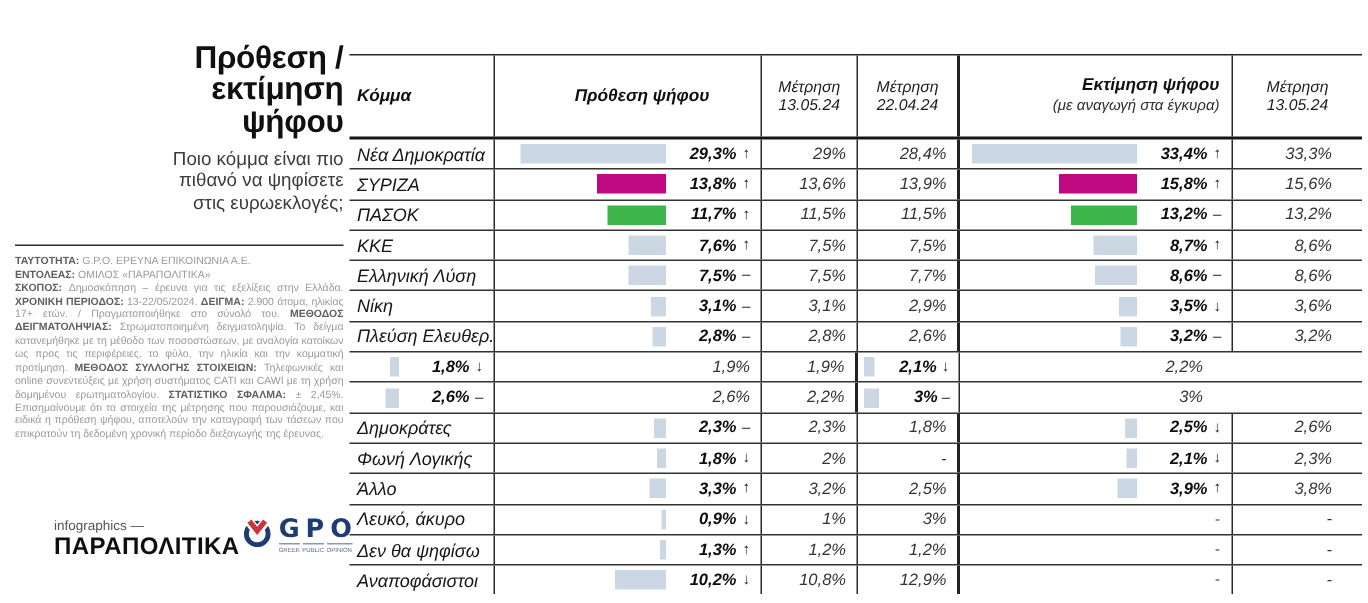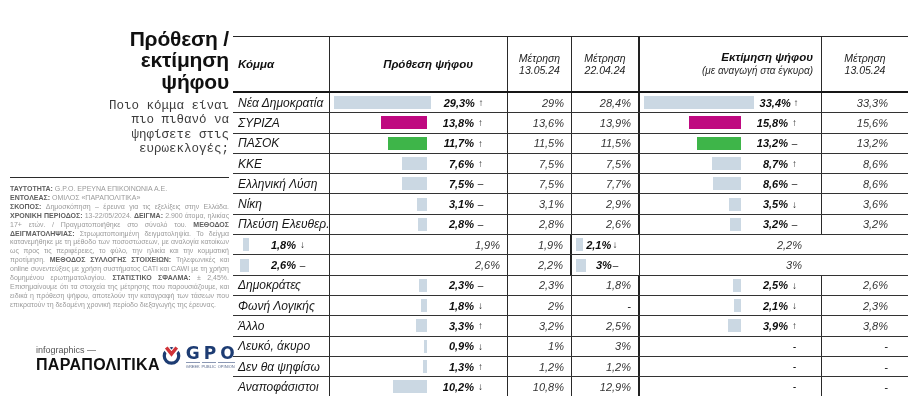--- a/index.html
+++ b/index.html
@@ -8,21 +8,21 @@
     font-family:"Liberation Sans", sans-serif;
     -webkit-font-smoothing:antialiased;
   }
   .page { position:absolute; inset:0; }
 
   
   .sidebar { position:absolute; left:10px; top:28px; width:219px; }
   .title { font-size:21px; font-weight:bold; color:#101010; text-align:right;
            line-height:1.02; width:130px; margin-left:auto; letter-spacing:-0.2px; }
   .subtitle { margin-top:7px; font-size:12.5px; color:#3c3c3c; text-align:right;
-              line-height:1.14; width:132px; margin-left:auto;font-family:Liberation Mono, monospace; }
+              line-height:1.14; width:132px; margin-left:auto; }
   .divider { border-top:1.5px solid #2b2b2b; margin-top:21px; }
   .methodology { margin-top:7px; font-size:7px; line-height:1.27; color:#9a9a9a;
                  text-align:justify; max-height:148px; overflow:hidden; }
   .methodology b { color:#606060; }
   .mseg-block { display:block; }
 
   .sfooter { position:absolute; left:10px; top:345px; width:219px;
              display:flex; justify-content:space-between; align-items:flex-start; }
   .credit { margin-left:26px; }
   .credit-line1 { font-size:9px; color:#555; }
@@ -48,21 +48,21 @@
   .h-vi { font-weight:bold; font-size:11.5px; color:#101010; text-align:right; padding-right:34px; }
   .h-m { font-size:10.5px; color:#1c1c1c; text-align:center; line-height:1.18; }
   .h-est { text-align:right; padding-right:8px; line-height:1.18; }
   .h-est-l1 { font-weight:bold; font-size:11.5px; color:#101010; }
   .h-est-l2 { font-size:10px; color:#2e2e2e; }
 
   .trow { height:19.3px; border-bottom:1px solid #333; }
   .trow:last-child { border-bottom:none; }
   .cell { height:100%; display:flex; align-items:center; box-sizing:border-box; }
   .party { padding-left:5px; font-size:12px; color:#161616; white-space:nowrap;text-align:center; }
-  .vcell { padding-right:20px; }
+  .vcell { padding-right:3px; }
   .barwrap { flex:1; display:flex; justify-content:flex-end; align-items:center; padding-left:4px; }
   .bar { height:13px; }
   .val { width:47px; text-align:right; font-weight:bold; font-size:11px; color:#0d0d0d; white-space:nowrap; }
   .trend { width:13px; text-align:center; font-size:10px; color:#1f1f1f; }
   .mcell { justify-content:flex-end; padding-right:7px; font-size:11px; color:#333; }
   .m3cell { padding-right:20px; }
 </style>
 </head>
 <body>
 

